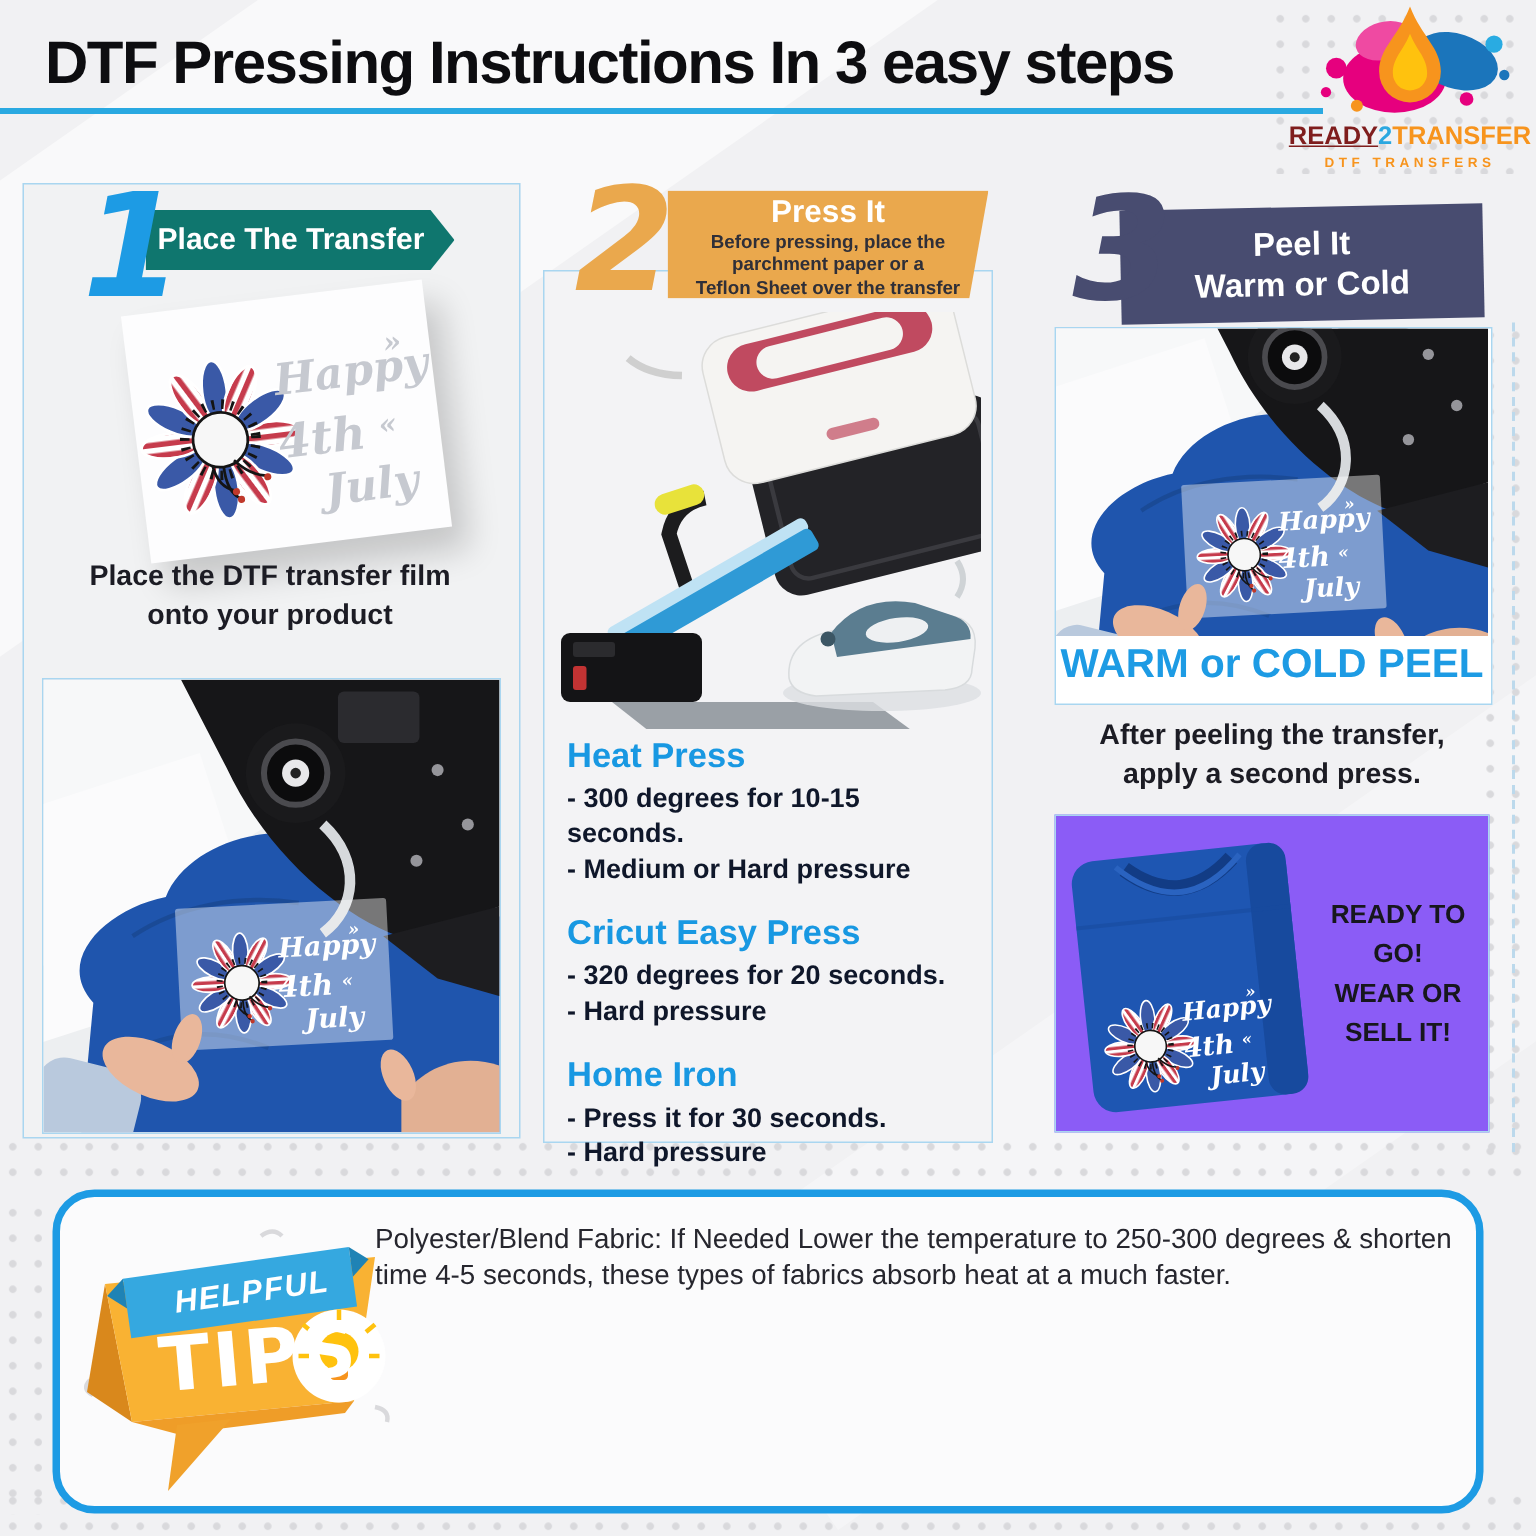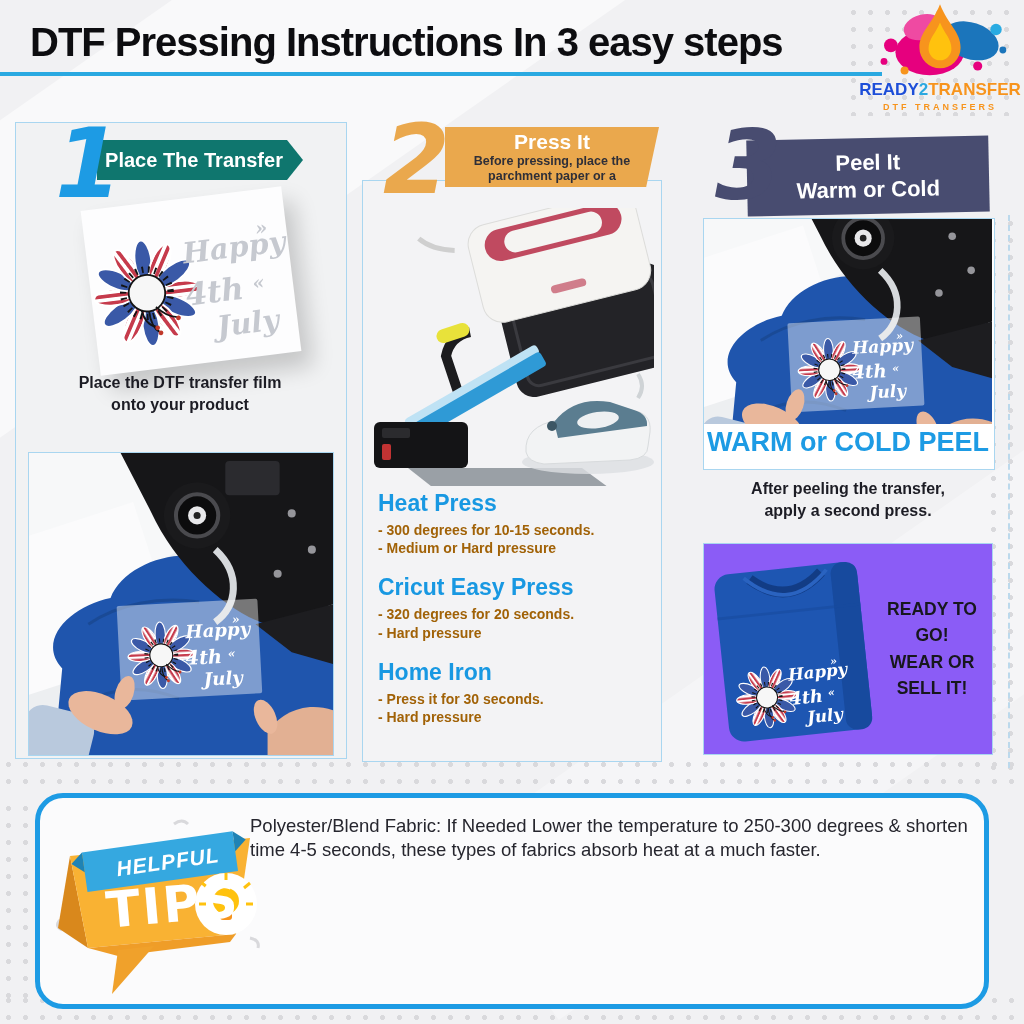--- a/index.html
+++ b/index.html
@@ -10,49 +10,49 @@
   }
   .band{position:absolute;background:rgba(255,255,255,.55);transform:rotate(-35deg);pointer-events:none;}
   .dots{position:absolute;background-image:radial-gradient(#d9d9dc 2.2px,transparent 2.8px);background-size:17px 17px;pointer-events:none;}
   .dashedline{position:absolute;border-left:2px dashed #bcd9ec;}
 
   
   .title{position:absolute;left:30px;top:20px;font-size:40px;font-weight:800;color:#0d0d10;letter-spacing:-1px;white-space:nowrap;}
   .underline{position:absolute;left:0;top:72px;width:882px;height:4px;background:#2aa9e1;}
   .logo{position:absolute;left:858px;top:2px;width:164px;text-align:center;}
   .brandline{font-size:17px;font-weight:800;letter-spacing:0;white-space:nowrap;margin-top:-6px;}
-  .brand-ready{color:#1d4ed8;}
+  .brand-ready{color:#7f1d1d;text-decoration:underline;}
   .brand-2{color:#2ba8e0;}
   .brand-transfer{color:#f7941d;}
   .brand-sub{font-size:9px;font-weight:700;color:#f7941d;letter-spacing:3px;margin-top:2px;}
 
   
   .panel{position:absolute;background:#f1f2f3;border:1.5px solid #a9d6f0;}
   .step-num{position:absolute;font-family:"DejaVu Sans",sans-serif;font-weight:bold;font-style:italic;font-size:96px;line-height:.85;z-index:4;}
   .ribbon1{position:absolute;left:97px;top:140px;width:206px;height:40px;background:#0f766e;z-index:3;
     clip-path:polygon(0 0,calc(100% - 16px) 0,100% 50%,calc(100% - 16px) 100%,0 100%);
     display:flex;align-items:center;justify-content:center;padding-right:12px;box-sizing:border-box;}
   .ribbon1 span{color:#fff;font-weight:800;font-size:20px;}
-  .banner2{position:absolute;left:445px;top:127px;width:214px;height:60px;background:#eaa84d;z-index:3;
+  .banner2{position:absolute;left:445px;top:127px;width:214px;height:72px;background:#eaa84d;z-index:3;
     clip-path:polygon(0 0,100% 0,94% 100%,0 100%);text-align:center;padding-top:3px;box-sizing:border-box;}
   .banner2 .t{color:#fff;font-weight:800;font-size:21px;line-height:1.1;}
   .banner2 .s{color:#2f2f38;font-weight:700;font-size:12.5px;line-height:1.22;margin-top:1px;}
   .banner3{position:absolute;left:747px;top:138px;width:242px;height:76px;background:#484c70;z-index:3;transform:rotate(-1.2deg);
     display:flex;flex-direction:column;align-items:center;justify-content:center;}
   .banner3 span{color:#fff;font-weight:800;font-size:22px;line-height:1.25;}
 
   .filmwrap{position:absolute;left:90px;top:198px;width:202px;height:166px;background:#fdfdfe;
     transform:rotate(-7deg);box-shadow:10px 16px 22px rgba(0,0,0,.18);z-index:2;}
-  .caption{position:absolute;text-align:center;font-weight:800;color:#1c1c24;font-size:16px;line-height:1.35;z-index:2;}
+  .caption{position:absolute;text-align:center;font-weight:800;color:#1c1c24;font-size:19px;line-height:1.35;z-index:2;}
   .photo{position:absolute;border:1.5px solid #a9d6f0;overflow:hidden;background:#eef0f2;z-index:2;}
 
   .methods{position:absolute;left:378px;top:490px;width:272px;z-index:2;}
   .method{margin-bottom:17px;}
   .method .name{color:#1898e2;font-weight:800;font-size:23px;margin-bottom:4px;}
-  .method .ln{color:#a16207;font-weight:800;font-size:14px;line-height:1.3;}
+  .method .ln{color:#0f172a;font-weight:800;font-size:18px;line-height:1.3;}
 
   .peel{position:absolute;left:703px;top:427px;width:290px;text-align:center;color:#1d9be4;font-weight:800;font-size:27px;z-index:3;}
   .readybox{position:absolute;left:703px;top:543px;width:290px;height:212px;background:#8b5cf6;border:1.5px solid #a9d6f0;box-sizing:border-box;z-index:2;}
   .readytext{position:absolute;left:172px;top:52px;width:112px;text-align:center;font-weight:800;font-size:17.5px;color:#17171d;line-height:1.5;}
 
   
   .tipsbox{position:absolute;left:35px;top:793px;width:954px;height:216px;background:#fbfbfc;border:5px solid #1d9be4;border-radius:28px;box-sizing:border-box;z-index:3;}
   .tipstext{position:absolute;left:210px;top:16px;width:732px;font-size:18.5px;color:#26262e;line-height:1.32;}
   .tipstext p{margin:0 0 16px 0;}
   .badge{position:absolute;left:14px;top:12px;width:220px;height:190px;}

